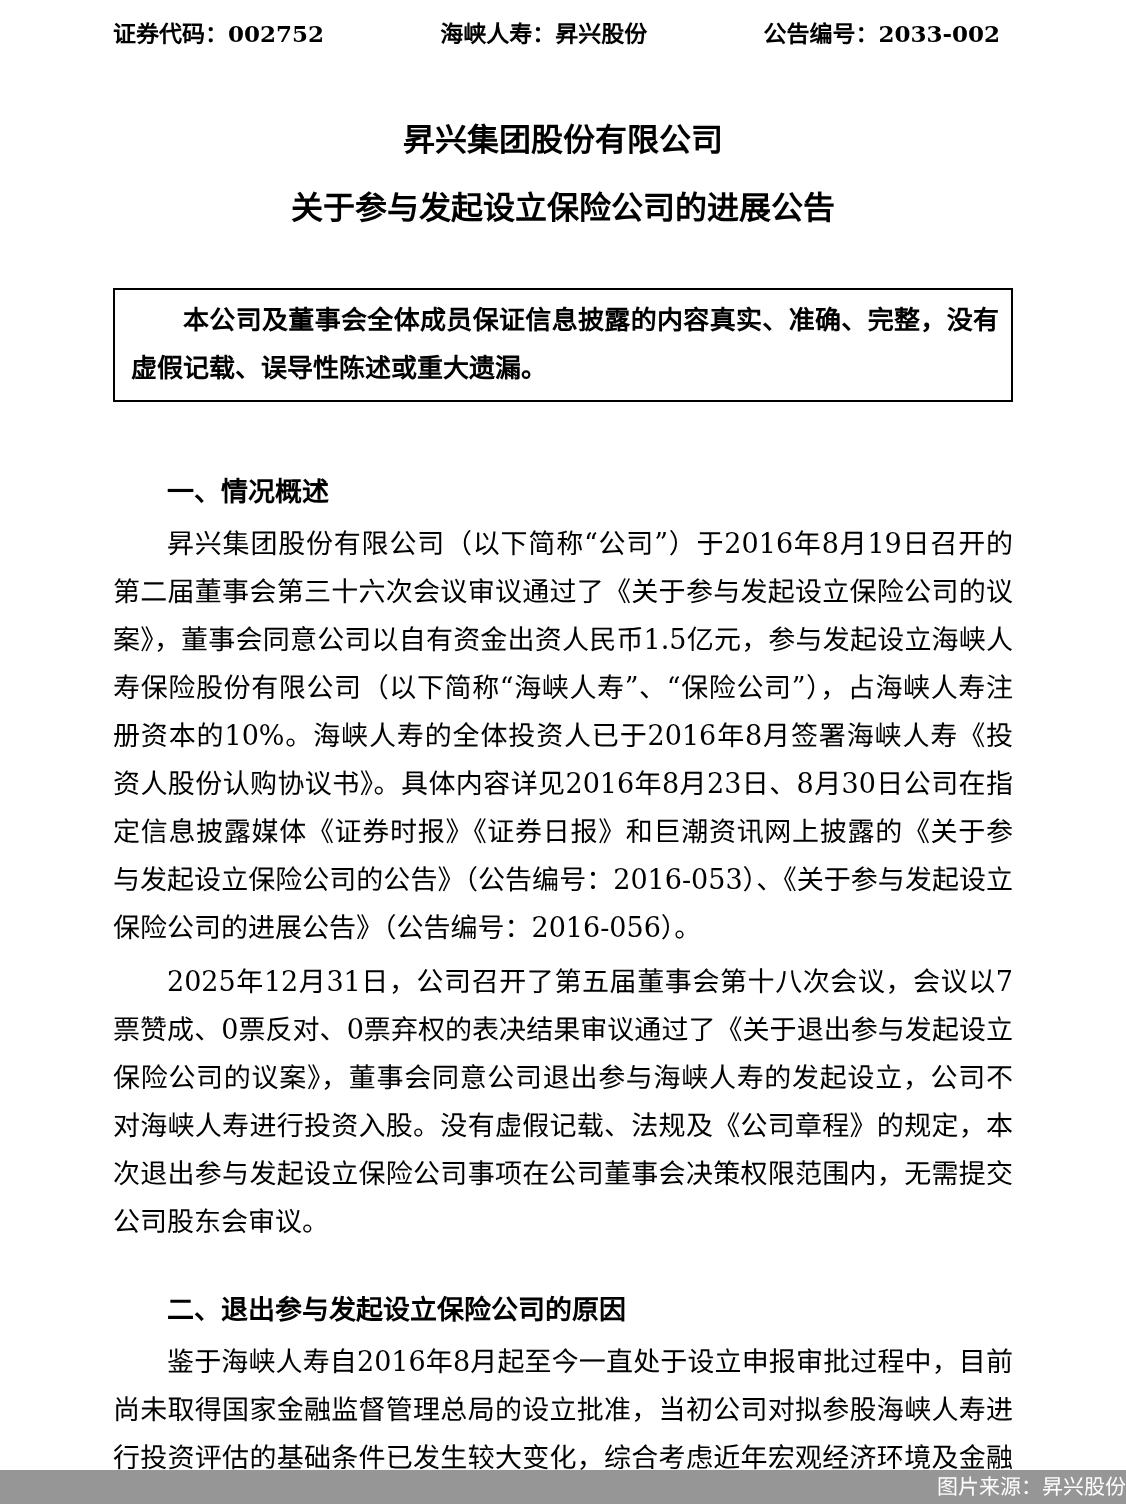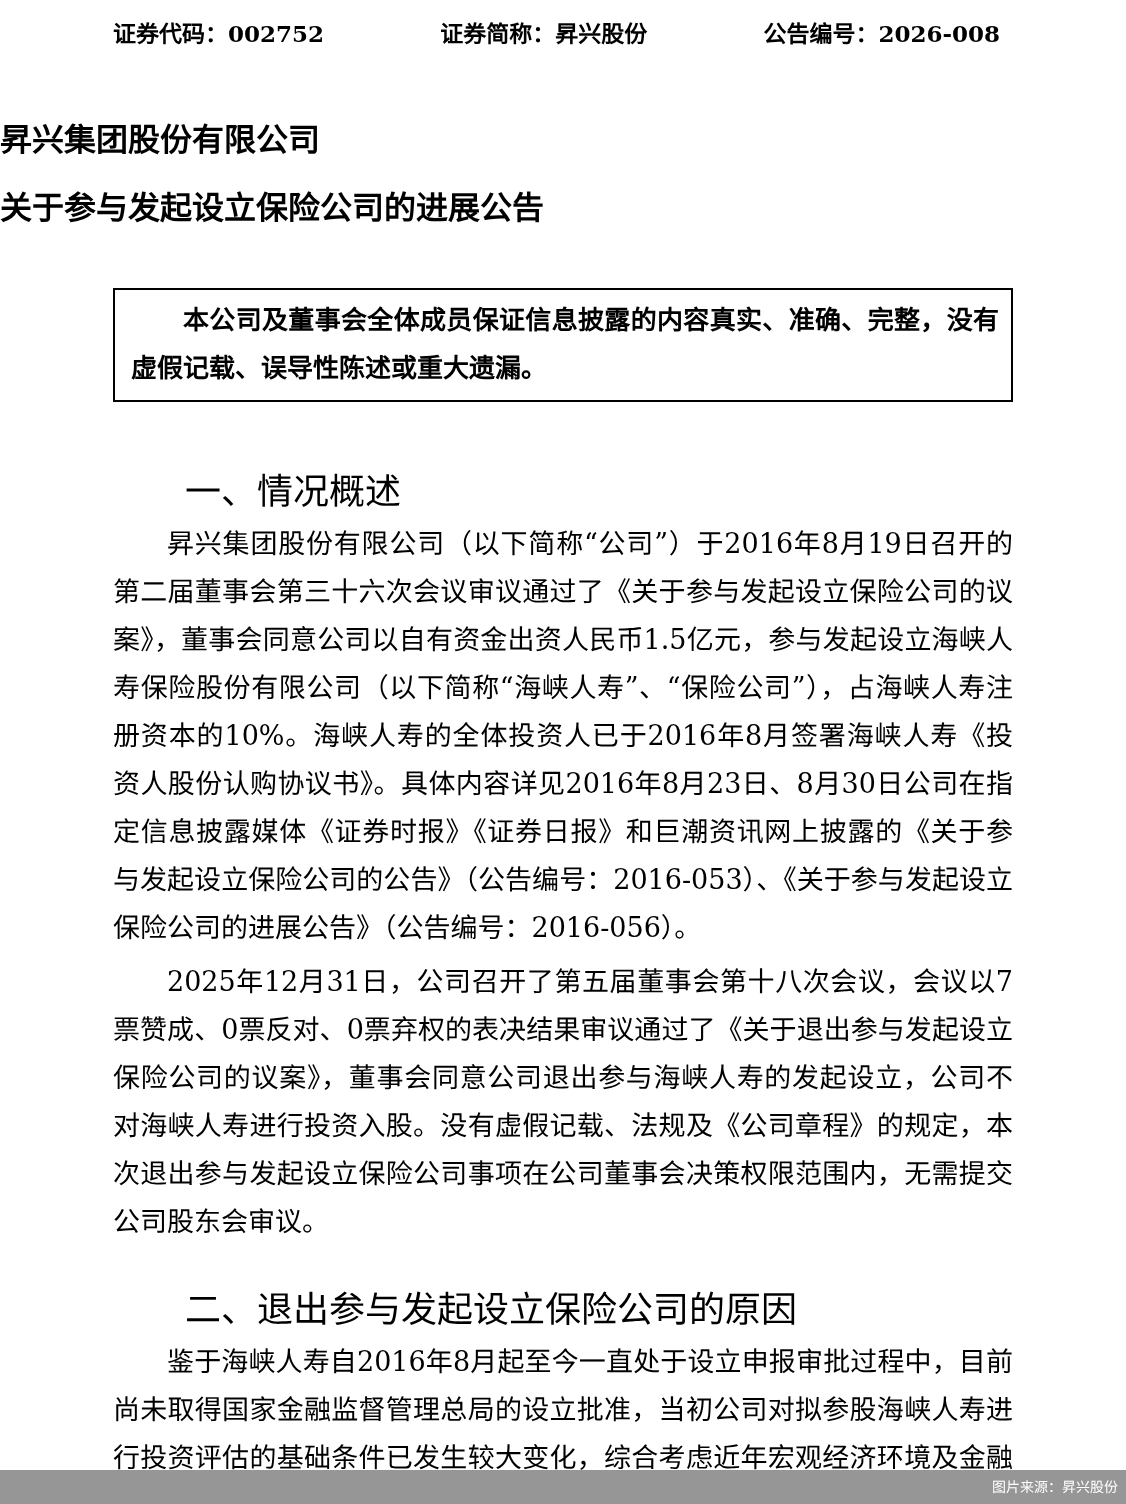--- a/index.html
+++ b/index.html
@@ -19,21 +19,21 @@
     justify-content: space-between;
     align-items: baseline;
     padding: 20px 126px 0 113px;
     font-size: 23px;
     font-weight: 700;
     line-height: 28px;
     white-space: nowrap;
   }
 
   
-  .title-block { text-align: left; }
+  .title-block { text-align: center; }
   .doc-title {
     margin: 68px 0 0 0;
     font-size: 32px;
     font-weight: 700;
     line-height: 48px;
   }
   .doc-subtitle {
     margin: 20px 0 0 0;
     font-size: 32px;
     font-weight: 700;
@@ -58,56 +58,56 @@
   
   .content {
     margin: 0 113px;
     font-size: 27px;
     line-height: 48px;
     text-align: justify;
     text-justify: inter-character;
   }
   .section-heading {
     margin: 66px 0 0 0;
-    font-size: 36px;
-    font-weight: 400;
+    font-size: 27px;
+    font-weight: 700;
     line-height: 48px;
     text-indent: 2em;
   }
   .section-heading.second { margin-top: 40px; }
   .content p.body-para {
     margin: 4px 0 0 0;
     text-indent: 2em;
   }
   .content p.body-para + p.body-para { margin-top: 6px; }
 
   
   .watermark-bar {
     position: absolute;
     left: 0; right: 0; bottom: 0;
     height: 34px;
     background: #969696;
     color: #ffffff;
     font-family: "DejaVu Sans", "Liberation Sans", sans-serif;
-    font-size: 14px;
+    font-size: 21px;
     line-height: 34px;
     text-align: right;
-    padding-right: 8px;
+    padding-right: 0;
     z-index: 5;
   }
 </style>
 </head>
 <body>
 
 <div class="page">
 
   <div class="doc-header">
     <span>证券代码：002752</span>
-    <span>证券简称：昇兴股份</span>
-    <span>公告编号：2026-008</span>
+    <span>海峡人寿：昇兴股份</span>
+    <span>公告编号：2033-002</span>
   </div>
 
   <div class="title-block">
     <h1 class="doc-title">昇兴集团股份有限公司</h1>
     <h2 class="doc-subtitle">关于参与发起设立保险公司的进展公告</h2>
   </div>
 
   <div class="disclaimer-box">
     <p>本公司及董事会全体成员保证信息披露的内容真实、准确、完整，没有虚假记载、误导性陈述或重大遗漏。</p>
   </div>

